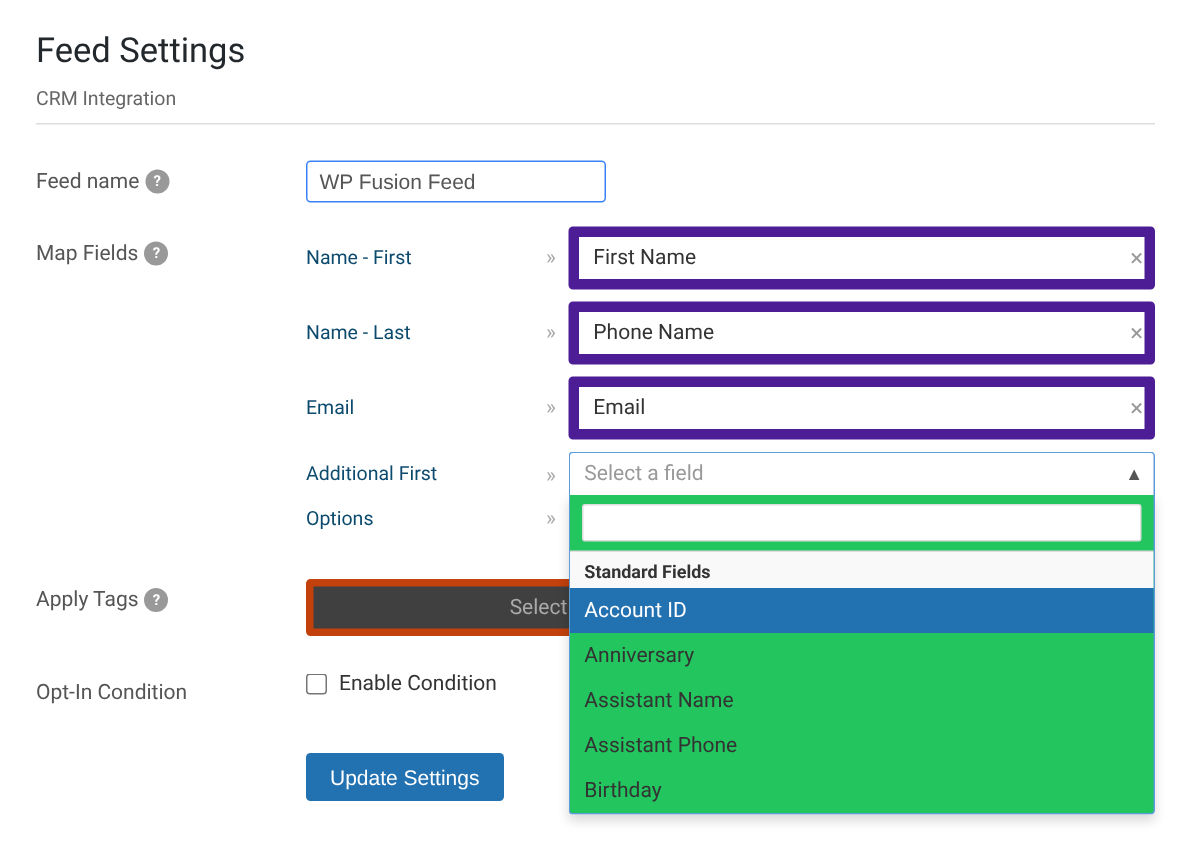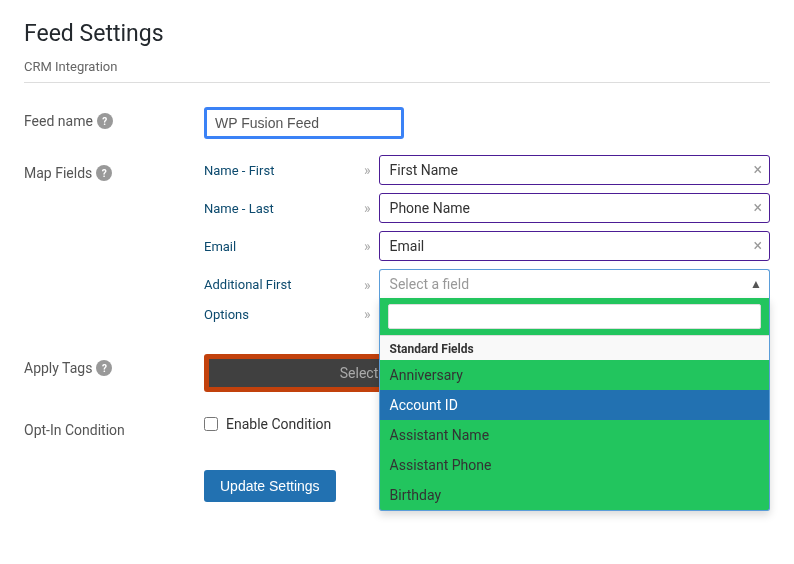--- a/index.html
+++ b/index.html
@@ -55,21 +55,21 @@
       color: #fff;
       font-size: 10px;
       font-weight: bold;
       cursor: pointer;
       flex-shrink: 0;
     }
     .form-content {
       flex: 1;
     }
     .feed-name-input {
-      border: 3px solid #3b82f6;
+      border: 1px solid #3b82f6;
       border-radius: 3px;
       padding: 5px 8px;
       font-size: 14px;
       width: 200px;
       outline: none;
       color: #555;
     }
     .map-fields-container {
       width: 100%;
     }
@@ -89,21 +89,21 @@
       color: #aaa;
       margin-right: 8px;
       font-size: 14px;
     }
     .field-select-wrapper {
       flex: 1;
       position: relative;
     }
     .field-select-box {
       width: 100%;
-      border: 1px solid #4c1d95;
+      border: 7px solid #4c1d95;
       border-radius: 3px;
       padding: 6px 28px 6px 10px;
       font-size: 14px;
       color: #555;
       background: #fff;
       appearance: none;
       cursor: pointer;
       display: flex;
       align-items: center;
       justify-content: space-between;
@@ -283,22 +283,22 @@
         <div class="dropdown-open-wrapper" style="flex:1; position:relative;">
           <div class="dropdown-open-field">
             <span style="color:#999;">Select a field</span>
             <span class="dropdown-arrow-up">▲</span>
           </div>
           <div class="dropdown-panel">
             <div class="dropdown-search">
               <input type="text" placeholder="" style="width: 100%; border: 1px solid rgb(221, 221, 221); border-radius: 2px; padding: 4px 6px; font-size: 13px; outline: none;">
             </div>
             <div class="dropdown-group-label">Standard Fields</div>
+            <div class="dropdown-item active">Account ID</div>
             <div class="dropdown-item">Anniversary</div>
-            <div class="dropdown-item active">Account ID</div>
             <div class="dropdown-item">Assistant Name</div>
             <div class="dropdown-item">Assistant Phone</div>
             <div class="dropdown-item">Birthday</div>
           </div>
         </div>
       </div>
 
       <div class="options-row" style="margin-top:4px;">
         <div class="field-name">Options</div>
         <span class="arrow-icon">»</span>

